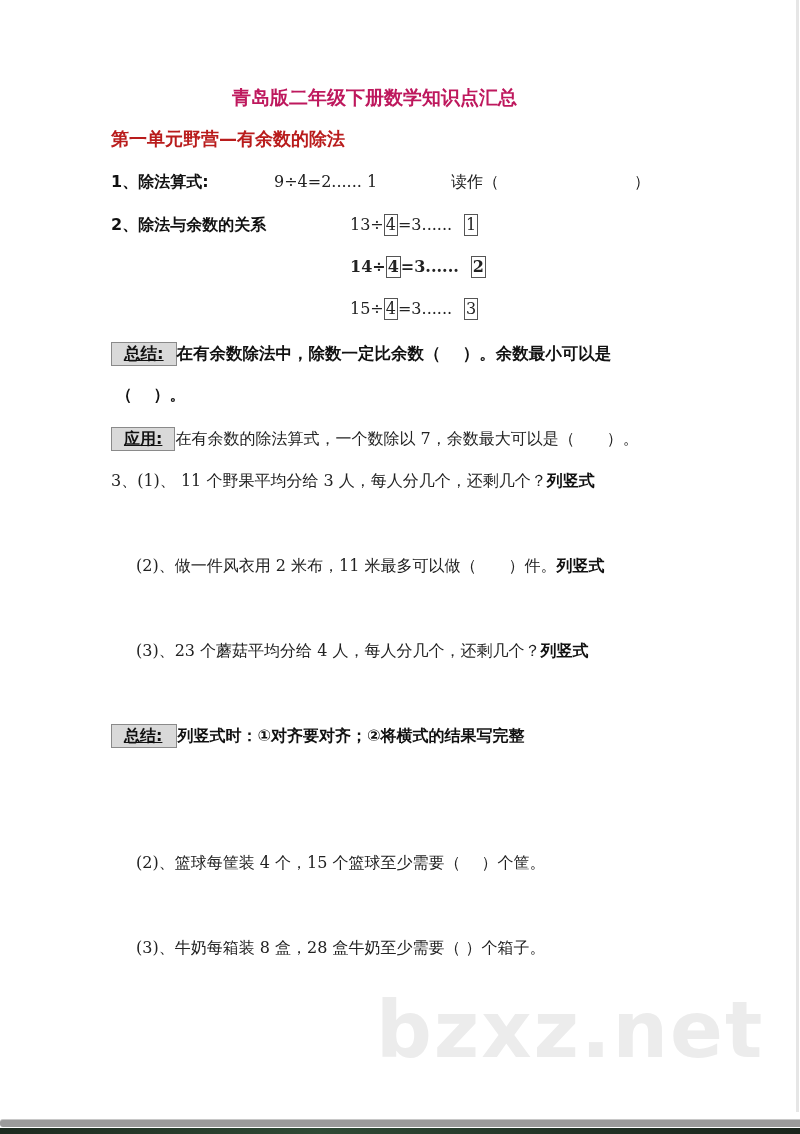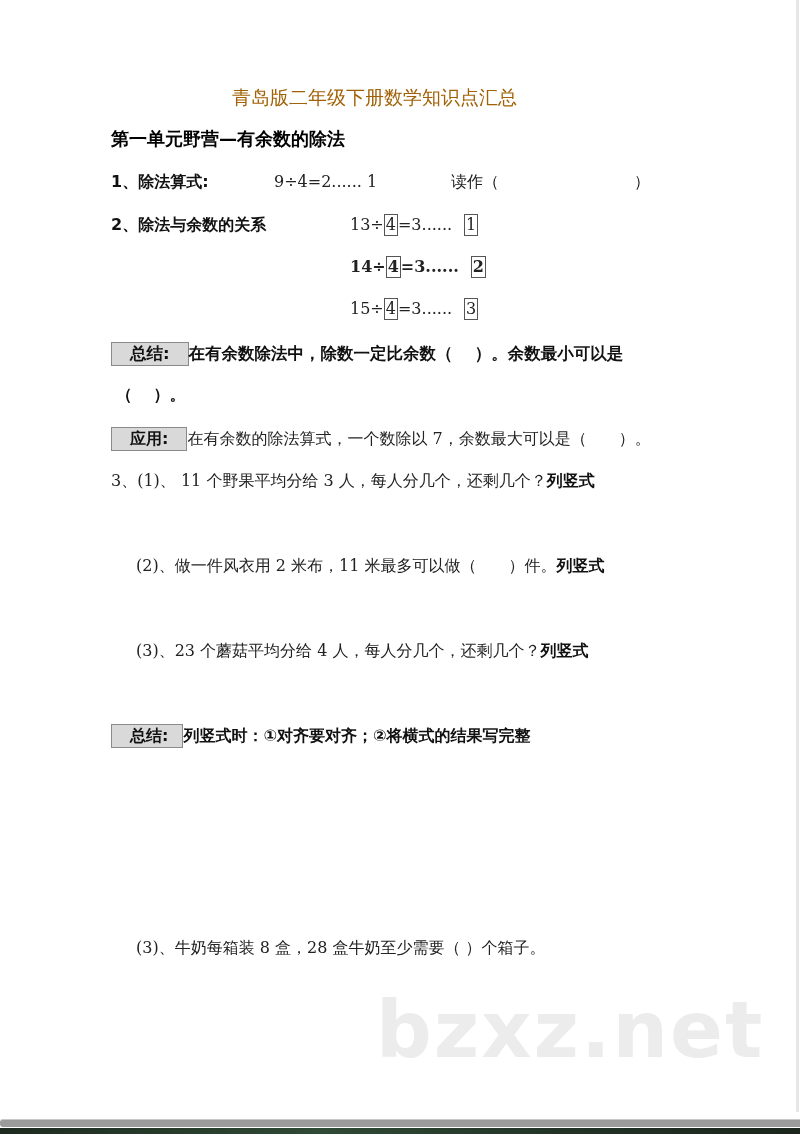--- a/index.html
+++ b/index.html
@@ -30,38 +30,39 @@
       font-size: 16px;
       line-height: 22px;
     }
     .bold {
       font-family: "DejaVu Sans", "Liberation Sans", sans-serif;
       font-weight: bold;
       color: #111;
     }
     .title {
       font-size: 19px;
-      font-weight: normal;
+      font-weight: bold;
       font-family: "DejaVu Sans", "Liberation Sans", sans-serif;
-      color: #a16207;
+      color: #be185d;
     }
     .heading {
       font-size: 18px;
       font-weight: bold;
       font-family: "DejaVu Sans", "Liberation Sans", sans-serif;
-      color: #000000;
+      color: #b91c1c;
     }
     .label-box {
       display: inline-block;
       background: #d9d9d9;
       border: 1px solid #8a8a8a;
-      padding: 0 18px;
+      padding: 0 12px;
       font-family: "DejaVu Sans", "Liberation Sans", sans-serif;
       font-weight: bold;
       color: #111;
+      text-decoration: underline;
     }
     .boxed {
       display: inline-block;
       border: 1px solid #555;
       padding: 0 1px;
       line-height: 20px;
     }
     .watermark {
       position: absolute;
       left: 376px;
@@ -139,19 +140,20 @@
     <span>(2)、做一件风衣用 2 米布，11 米最多可以做（　　）件。</span><span class="bold">列竖式</span>
   </div>
   <div class="line" style="left:136px; top:640px;">
     <span>(3)、23 个蘑菇平均分给 4 人，每人分几个，还剩几个？</span><span class="bold">列竖式</span>
   </div>
 
   <div class="line bold" style="left:111px; top:724px;">
     <span class="label-box" style="padding-right:14px;">总结:</span><span>列竖式时：①对齐要对齐；②将横式的结果写完整</span>
   </div>
 
+  <div class="line" style="left:136px; top:852px;">(2)、篮球每筐装 4 个，15 个篮球至少需要（　 ）个筐。</div>
   <div class="line" style="left:136px; top:937px;">(3)、牛奶每箱装 8 盒，28 盒牛奶至少需要（ ）个箱子。</div>
 
   <div class="watermark">bzxz.net</div>
 </div>
 
 <div class="scrollbar"></div>
 <div class="bottom-strip"></div>
 
 </body></html>

